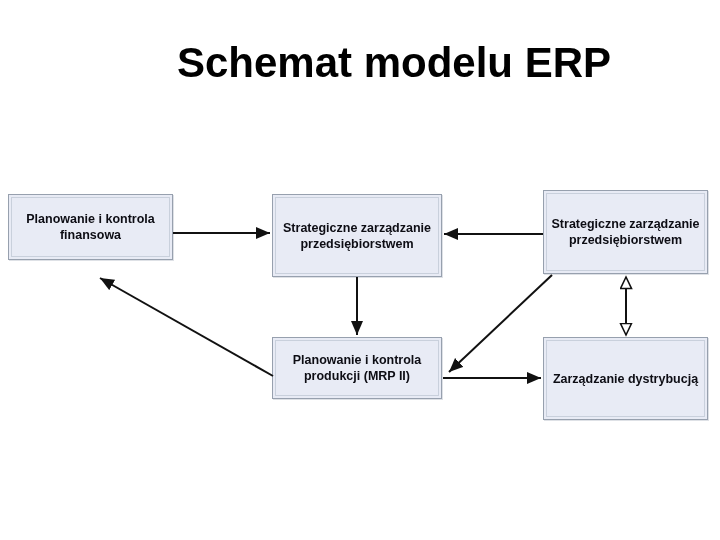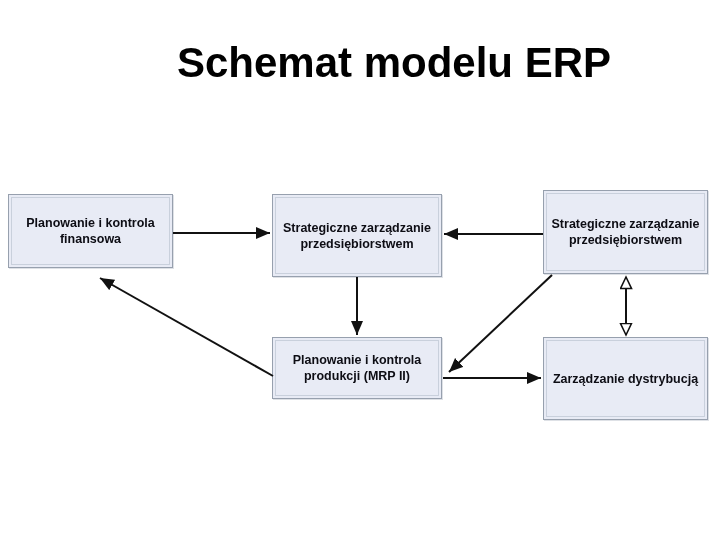--- a/index.html
+++ b/index.html
@@ -38,21 +38,21 @@
     display: flex;
     align-items: center;
     justify-content: center;
     text-align: center;
     font-size: 12.5px;
     font-weight: bold;
     color: #0d0d14;
     line-height: 1.28;
     padding: 4px 6px;
   }
-  #node-finance        { left: 8px;   top: 194px; width: 165px; height: 74px; }
+  #node-finance        { left: 8px;   top: 194px; width: 165px; height: 66px; }
   #node-strategic-left { left: 272px; top: 194px; width: 170px; height: 83px; }
   #node-strategic-right{ left: 543px; top: 190px; width: 165px; height: 84px; }
   #node-production     { left: 272px; top: 337px; width: 170px; height: 62px; }
   #node-distribution   { left: 543px; top: 337px; width: 165px; height: 83px; }
   #edges {
     position: absolute;
     left: 0; top: 0;
     width: 720px; height: 540px;
     pointer-events: none;
   }

